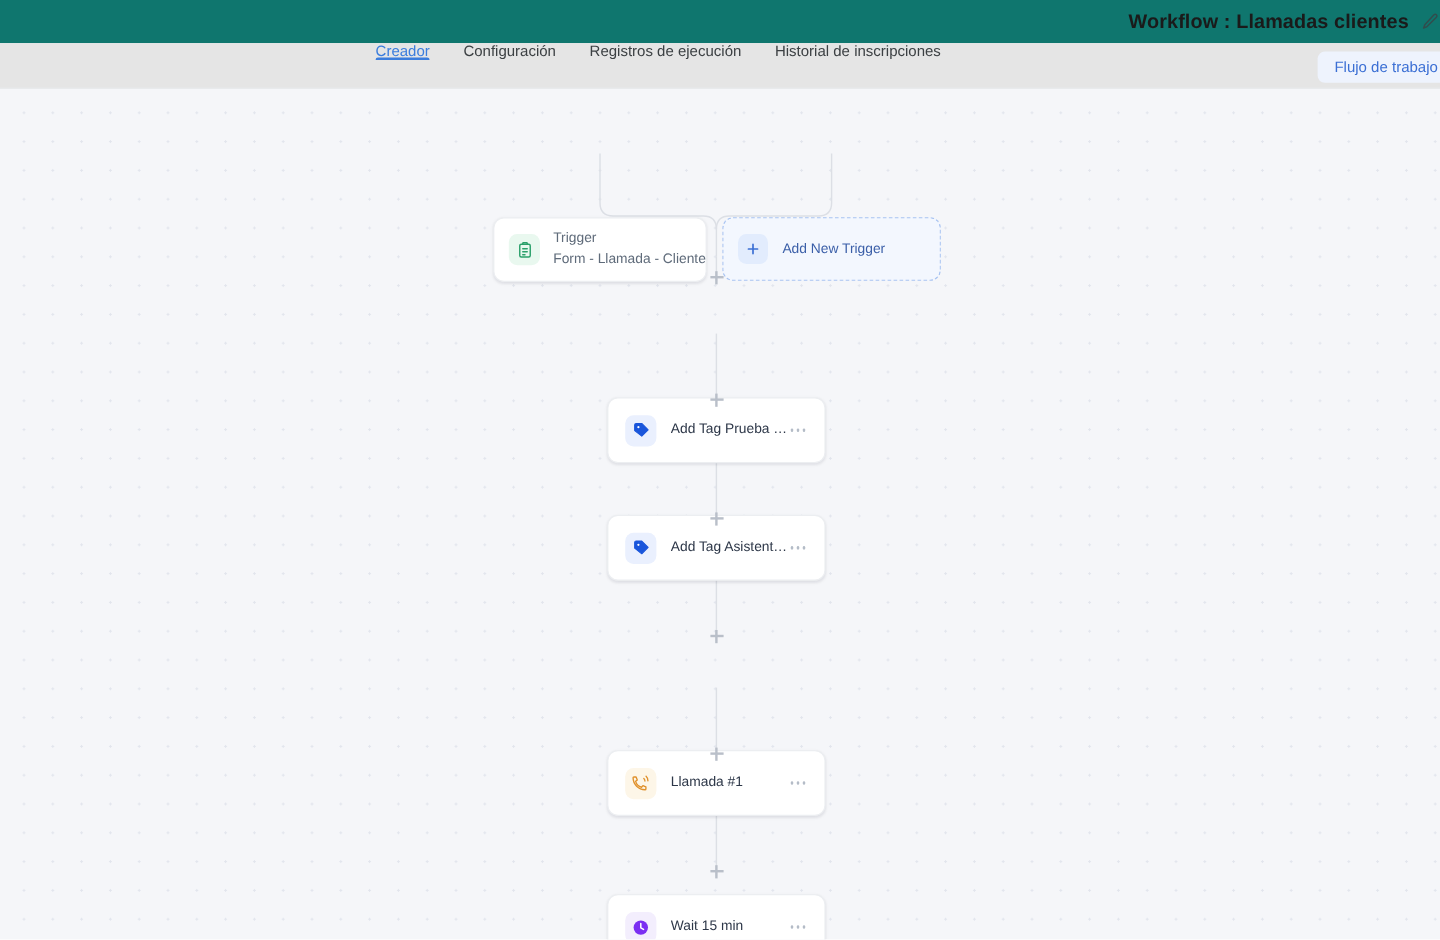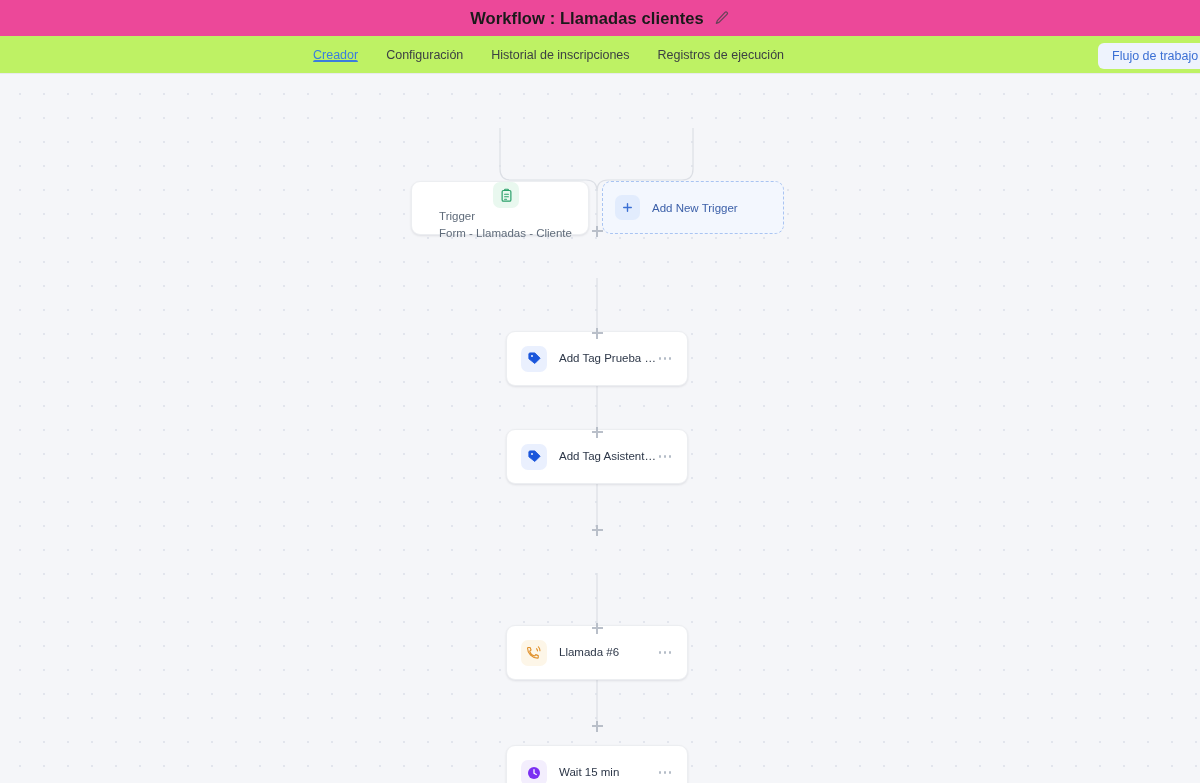--- a/index.html
+++ b/index.html
@@ -8,24 +8,24 @@
     width: 1200px;
     height: 783px;
     overflow: hidden;
     font-family: "Liberation Sans", sans-serif;
     background: #ffffff;
   }
 
   
   .app-header {
     height: 36px;
-    background: #ec4899;
-    display: flex;
-    align-items: center;
-    justify-content: center;
+    background: #0f766e;
+    display: flex;
+    align-items: center;
+    justify-content: flex-end;
     position: relative;
     z-index: 5;
   }
   .title-wrap {
     display: flex;
     align-items: center;
     gap: 10px;
   }
   .workflow-title {
     font-size: 16.5px;
@@ -38,24 +38,24 @@
     width: 16px;
     height: 16px;
     display: block;
     cursor: pointer;
     opacity: .75;
   }
 
   
   .tabs-bar {
     height: 38px;
-    background: #bef264;
+    background: #e5e5e5;
     border-bottom: 1px solid #e8eaed;
     display: flex;
-    align-items: center;
+    align-items: flex-start;
     position: relative;
     z-index: 5;
   }
   .tabs {
     display: flex;
     align-items: stretch;
     gap: 0;
     margin-left: 313px;
   }
   .tab {
@@ -178,21 +178,20 @@
     border-radius: 50%;
     background: #b4bcc7;
     display: block;
   }
 
   
   #node-trigger {
     left: 411px; top: 107px;
     width: 178px; height: 54px;
     padding: 0;
-    flex-direction: column;
   }
   #node-trigger .node-icon { margin-left: 12px; }
   #node-trigger .node-text { margin-left: 11px; }
 
   #node-add-trigger {
     left: 602px; top: 107px;
     width: 182px; height: 53px;
     background: #f3f7fe;
     border: 1.3px dashed #a9c4f2;
     box-shadow: none;
@@ -253,22 +252,22 @@
         <path d="M16.5 3.5a2.1 2.1 0 0 1 3 3L7.5 18.5 3.5 20l1.5-4z"></path>
       </svg>
     </span>
   </div>
 </div>
 
 <div class="tabs-bar">
   <div class="tabs">
     <button class="tab active">Creador</button>
     <button class="tab">Configuración</button>
+    <button class="tab">Registros de ejecución</button>
     <button class="tab">Historial de inscripciones</button>
-    <button class="tab">Registros de ejecución</button>
   </div>
   <button class="header-action">Flujo de trabajo de p</button>
 </div>
 
 <div class="canvas">
 
   <svg class="edges" viewBox="0 0 1200 709" xmlns="http://www.w3.org/2000/svg">
     <g fill="none" stroke="#dcdfe5" stroke-width="1.2">
 
       <path d="M500 54 L500 95 Q500 106 511 106 L586 106 Q597 106 597 117 L597 140"></path>
@@ -294,21 +293,21 @@
   <div class="node" id="node-trigger">
     <div class="node-icon ic-green">
       <svg width="15" height="15" viewBox="0 0 24 24" fill="none" stroke="#2aa06a" stroke-width="1.9" stroke-linecap="round" stroke-linejoin="round">
         <rect x="5" y="4" width="14" height="17" rx="2"></rect>
         <path d="M9 4V3a1 1 0 0 1 1-1h4a1 1 0 0 1 1 1v1"></path>
         <path d="M9 10h6M9 14h6M9 18h3"></path>
       </svg>
     </div>
     <div class="node-text">
       <div class="node-sub">Trigger</div>
-      <div class="node-sub">Form - Llamadas - Cliente</div>
+      <div class="node-sub">Form - Llamada - Cliente</div>
     </div>
   </div>
 
   <div class="node" id="node-add-trigger">
     <div class="plus-box">
       <svg width="13" height="13" viewBox="0 0 24 24" fill="none" stroke="#3b6fd4" stroke-width="2.6" stroke-linecap="round">
         <path d="M12 5v14M5 12h14"></path>
       </svg>
     </div>
     <span class="add-trigger-label">Add New Trigger</span>
@@ -351,21 +350,21 @@
 
   <div class="node step" style="top:551px">
     <div class="node-icon ic-amber">
       <svg width="16" height="16" viewBox="0 0 24 24" fill="none" stroke="#e0912c" stroke-width="1.9" stroke-linecap="round" stroke-linejoin="round">
         <path d="M13.5 18.5a11.5 11.5 0 0 1-8-8l2.2-1.9-1.6-4H3.2A1.2 1.2 0 0 0 2 5.8 16.5 16.5 0 0 0 18.2 22a1.2 1.2 0 0 0 1.2-1.2v-2.9l-4-1.6z" transform="translate(0.5,-0.5) scale(0.92)"></path>
         <path d="M15.8 5.6a4.3 4.3 0 0 1 1.4 3.2" stroke-width="1.7"></path>
         <path d="M18.6 2.9a7.6 7.6 0 0 1 2.3 5.6" stroke-width="1.7"></path>
       </svg>
     </div>
     <div class="node-text">
-      <div class="node-title">Llamada #6</div>
+      <div class="node-title">Llamada #1</div>
     </div>
     <div class="node-menu">
         <i></i>
         <i></i>
         <i></i>
       </div>
   </div>
 
   <div class="node step" style="top:671px">
     <div class="node-icon ic-purple">

